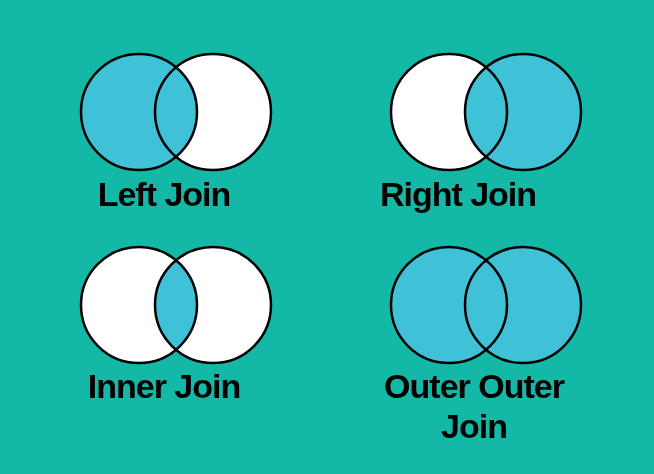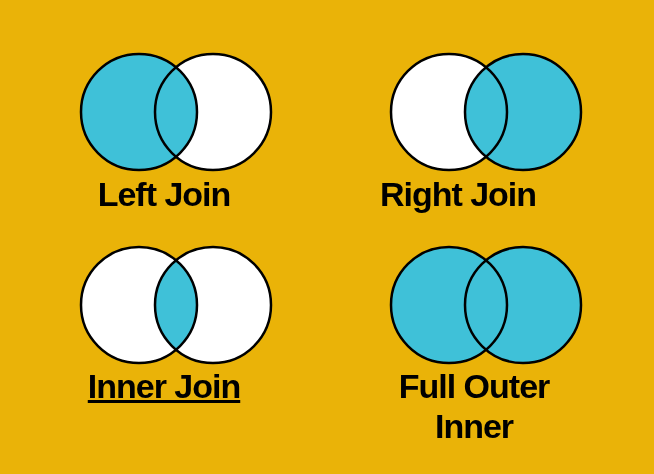--- a/index.html
+++ b/index.html
@@ -4,21 +4,21 @@
 <style>
   html, body {
     margin: 0;
     padding: 0;
     background: #ffffff;
   }
   .canvas {
     position: relative;
     width: 654px;
     height: 474px;
-    background: #eab308;
+    background: #14b8a6;
     overflow: hidden;
     font-family: "Liberation Sans", sans-serif;
   }
   #venn-svg {
     position: absolute;
     left: 0;
     top: 0;
   }
   .join-label {
     position: absolute;
@@ -26,21 +26,21 @@
     text-align: center;
     font-weight: bold;
     font-size: 34px;
     line-height: 40px;
     letter-spacing: -1px;
     color: #000000;
     user-select: none;
   }
   #label-left-join  { left: 64px;  top: 174px; }
   #label-right-join { left: 358px; top: 174px; }
-  #label-inner-join { left: 64px;  top: 366px; text-decoration: underline; }
+  #label-inner-join { left: 64px;  top: 366px; }
   #label-full-outer-join { left: 374px; top: 366px; }
 </style>
 </head>
 <body>
 
 <div class="canvas">
   <svg id="venn-svg" width="654" height="474" viewBox="0 0 654 474">
       <g>
         <circle cx="139" cy="112" r="58" fill="#3FC1D8"></circle>
         <circle cx="213" cy="112" r="58" fill="#ffffff"></circle>
@@ -67,14 +67,14 @@
         <circle cx="523" cy="305" r="58" fill="#3FC1D8"></circle>
         <path d="M 486 260.3345771317454 A 58 58 0 0 1 486 349.6654228682546 A 58 58 0 0 1 486 260.3345771317454 Z" fill="#3FC1D8"></path>
         <circle cx="449" cy="305" r="58" fill="none" stroke="#000000" stroke-width="2.5"></circle>
         <circle cx="523" cy="305" r="58" fill="none" stroke="#000000" stroke-width="2.5"></circle>
       </g>
     </svg>
 
   <div class="join-label" id="label-left-join">Left Join</div>
   <div class="join-label" id="label-right-join">Right Join</div>
   <div class="join-label" id="label-inner-join">Inner Join</div>
-  <div class="join-label" id="label-full-outer-join">Full Outer Inner</div>
+  <div class="join-label" id="label-full-outer-join">Outer Outer Join</div>
 </div>
 
 </body></html>

